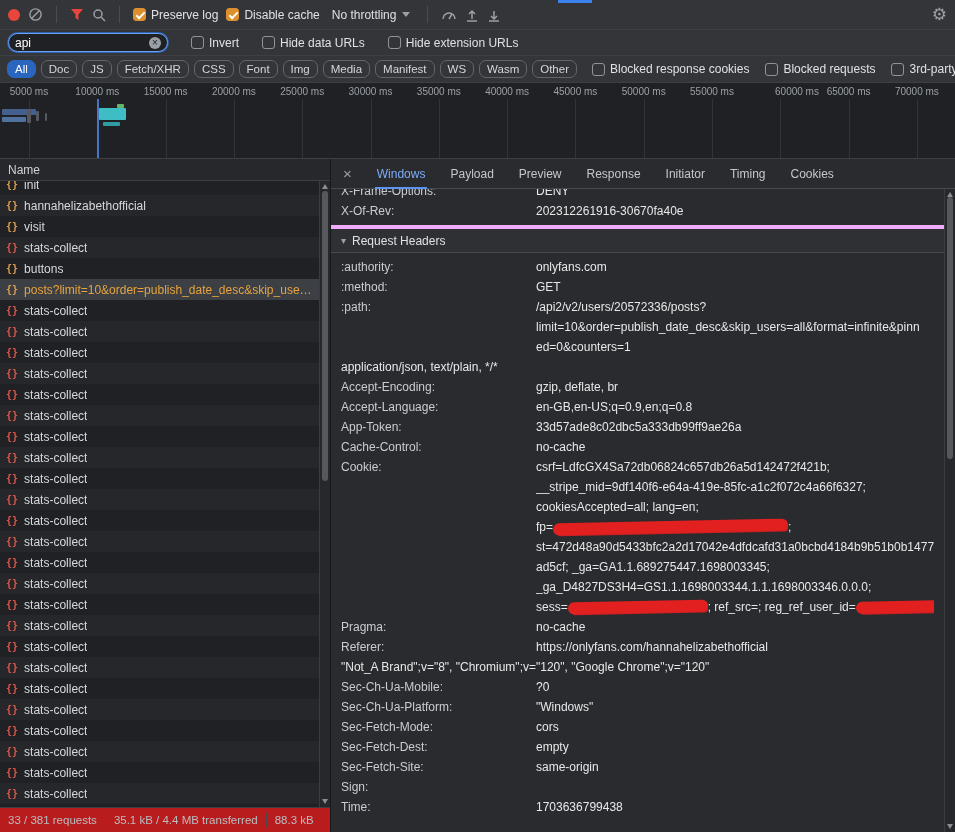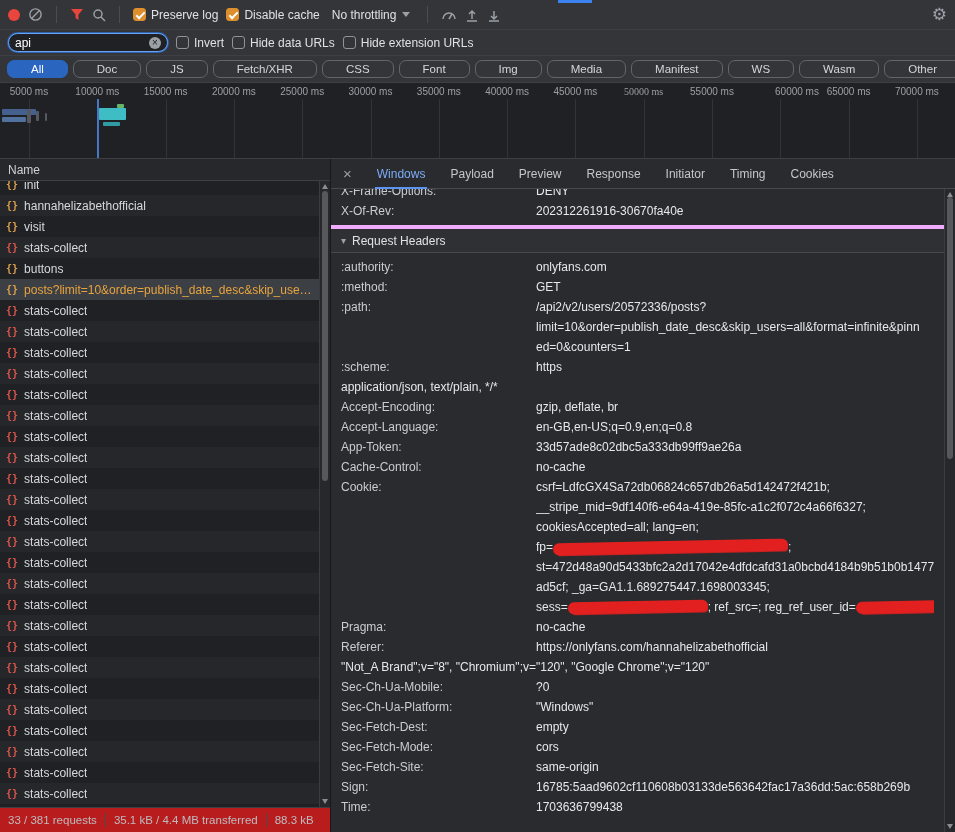--- a/index.html
+++ b/index.html
@@ -14,28 +14,28 @@
   .check{display:flex;align-items:center;gap:5px;color:#dfe1e4;white-space:nowrap}
   .cb{width:13px;height:13px;border:1px solid #909397;border-radius:3px;position:relative;flex:none;background:transparent}
   .cb.on{background:#dd8f2d;border-color:#dd8f2d}
   .cb.on::after{content:"";position:absolute;left:2px;top:3px;width:7px;height:3px;
     border-left:2px solid #fff;border-bottom:2px solid #fff;transform:rotate(-45deg)}
   .dropdown{display:flex;align-items:center;gap:6px;color:#dfe1e4;padding:0 4px}
   .caret{width:0;height:0;border-left:4px solid transparent;border-right:4px solid transparent;border-top:5px solid #9aa0a6}
   .gear{margin-left:auto;color:#9aa0a6;font-size:17px;line-height:1}
   .panel-indicator{position:absolute;top:0;left:558px;width:34px;height:3px;background:#3b82f0}
   
-  .filterrow{height:26px;display:flex;align-items:center;gap:8px;padding:0 8px;background:#333539;border-bottom:1px solid #3d3f43}
+  .filterrow{height:26px;display:flex;align-items:center;gap:23px;padding:0 8px;background:#333539;border-bottom:1px solid #3d3f43}
   .filterbox{width:160px;height:19px;background:#202124;border:1px solid #6aa2f8;box-shadow:0 0 0 1px #2f62ab;
     border-radius:10px;display:flex;align-items:center;padding:0 6px;color:#fff;gap:6px}
   .filterbox input{flex:1;background:transparent;border:none;outline:none;color:#fff;font:12px "Liberation Sans",sans-serif;min-width:0}
   .clearpill{width:12px;height:12px;border-radius:50%;background:#9aa0a6;color:#202124;font-size:10px;line-height:12px;text-align:center;flex:none}
   
   .chipsrow{height:27px;display:flex;align-items:center;gap:5px;padding:0 7px;background:#333539;border-bottom:1px solid #3d3f43}
-  .chip{font:11.5px "Liberation Sans",sans-serif;color:#d3d6da;background:transparent;border:1px solid #62656a;border-radius:7px;padding:2px 23px;white-space:nowrap}
+  .chip{font:11.5px "Liberation Sans",sans-serif;color:#d3d6da;background:transparent;border:1px solid #62656a;border-radius:7px;padding:2px 7px;white-space:nowrap}
   .chip.active{background:#2a65c0;border-color:#2a65c0;color:#fff}
   .adv-checks{display:flex;align-items:center;gap:16px;margin-left:10px}
   
   .overview{position:relative;height:76px;background:#202124;border-bottom:1px solid #3d3f43;overflow:hidden}
   .tick-label{position:absolute;top:3px;width:56px;text-align:center;font-size:10px;color:#9aa0a6;white-space:nowrap}
   .tick-line{position:absolute;top:16px;bottom:0;width:1px;background:#32343a}
   .sel-line{position:absolute;top:16px;bottom:0;width:2px;background:#4d8bea;opacity:.8}
   .abar{position:absolute;border-radius:1px}
   
   .left{position:absolute;top:159px;left:0;width:330px;bottom:0;background:#202124}
@@ -205,21 +205,21 @@
       <span class="tick-label" style="left: 274.2px;">25000 ms</span>
       <span class="tick-line" style="left: 370.5px;"></span>
       <span class="tick-label" style="left: 342.5px;">30000 ms</span>
       <span class="tick-line" style="left: 438.8px;"></span>
       <span class="tick-label" style="left: 410.8px;">35000 ms</span>
       <span class="tick-line" style="left: 507.1px;"></span>
       <span class="tick-label" style="left: 479.1px;">40000 ms</span>
       <span class="tick-line" style="left: 575.4px;"></span>
       <span class="tick-label" style="left: 547.4px;">45000 ms</span>
       <span class="tick-line" style="left: 643.7px;"></span>
-      <span class="tick-label" style="left: 615.7px; font-family: Liberation Serif, serif;">50000 ms</span>
+      <span class="tick-label" style="left: 615.7px;">50000 ms</span>
       <span class="tick-line" style="left: 712px;"></span>
       <span class="tick-label" style="left: 684px;">55000 ms</span>
       <span class="tick-line" style="left: 780.3px;"></span>
       <span class="tick-label" style="left: 769px;">60000 ms</span>
       <span class="tick-line" style="left: 848.6px;"></span>
       <span class="tick-label" style="left: 820.6px;">65000 ms</span>
       <span class="tick-line" style="left: 916.9px;"></span>
       <span class="tick-label" style="left: 888.9px;">70000 ms</span>
       <span class="sel-line" style="left: 97px;"></span>
       <span class="abar" style="left: 2px; top: 26px; width: 34px; height: 6px; background: rgb(68, 96, 143);"></span>
@@ -421,26 +421,20 @@
           </div>
           <div class="hrow">
             <span class="hname">:path:</span>
             <div class="hval">
               <div class="hline"><span>/api2/v2/users/20572336/posts?</span></div>
               <div class="hline"><span>limit=10&amp;order=publish_date_desc&amp;skip_users=all&amp;format=infinite&amp;pinn</span></div>
               <div class="hline"><span>ed=0&amp;counters=1</span></div>
             </div>
           </div>
           <div class="hrow">
-            <span class="hname">:scheme:</span>
-            <div class="hval">
-              <div class="hline"><span>https</span></div>
-            </div>
-          </div>
-          <div class="hrow">
             <div class="hval">
               <div class="hline"><span>application/json, text/plain, */*</span></div>
             </div>
           </div>
           <div class="hrow">
             <span class="hname">Accept-Encoding:</span>
             <div class="hval">
               <div class="hline"><span>gzip, deflate, br</span></div>
             </div>
           </div>
@@ -464,20 +458,21 @@
           </div>
           <div class="hrow">
             <span class="hname">Cookie:</span>
             <div class="hval">
               <div class="hline"><span>csrf=LdfcGX4Sa72db06824c657db26a5d142472f421b;</span></div>
               <div class="hline"><span>__stripe_mid=9df140f6-e64a-419e-85fc-a1c2f072c4a66f6327;</span></div>
               <div class="hline"><span>cookiesAccepted=all; lang=en;</span></div>
               <div class="hline"><span>fp=</span><span class="redact" style="width: 235px;"></span><span>;</span></div>
               <div class="hline"><span>st=472d48a90d5433bfc2a2d17042e4dfdcafd31a0bcbd4184b9b51b0b1477</span></div>
               <div class="hline"><span>ad5cf; _ga=GA1.1.689275447.1698003345;</span></div>
+              <div class="hline"><span>_ga_D4827DS3H4=GS1.1.1698003344.1.1.1698003346.0.0.0;</span></div>
               <div class="hline"><span>sess=</span><span class="redact" style="width: 140px;"></span><span>; ref_src=; reg_ref_user_id=</span><span class="redact" style="width: 90px;"></span></div>
             </div>
           </div>
           <div class="hrow">
             <span class="hname">Pragma:</span>
             <div class="hval">
               <div class="hline"><span>no-cache</span></div>
             </div>
           </div>
           <div class="hrow">
@@ -497,42 +492,39 @@
               <div class="hline"><span>?0</span></div>
             </div>
           </div>
           <div class="hrow">
             <span class="hname">Sec-Ch-Ua-Platform:</span>
             <div class="hval">
               <div class="hline"><span>"Windows"</span></div>
             </div>
           </div>
           <div class="hrow">
+            <span class="hname">Sec-Fetch-Mode:</span>
+            <div class="hval">
+              <div class="hline"><span>cors</span></div>
+            </div>
+          </div>
+          <div class="hrow">
             <span class="hname">Sec-Fetch-Dest:</span>
             <div class="hval">
               <div class="hline"><span>empty</span></div>
             </div>
           </div>
           <div class="hrow">
-            <span class="hname">Sec-Fetch-Mode:</span>
-            <div class="hval">
-              <div class="hline"><span>cors</span></div>
-            </div>
-          </div>
-          <div class="hrow">
             <span class="hname">Sec-Fetch-Site:</span>
             <div class="hval">
               <div class="hline"><span>same-origin</span></div>
             </div>
           </div>
           <div class="hrow">
             <span class="hname">Sign:</span>
-            <div class="hval">
-              <div class="hline"><span>16785:5aad9602cf110608b03133de563642fac17a36dd:5ac:658b269b</span></div>
-            </div>
           </div>
           <div class="hrow">
             <span class="hname">Time:</span>
             <div class="hval">
               <div class="hline"><span>1703636799438</span></div>
             </div>
           </div>
         </div>
     </div>
     <div class="vscroll vs-right">

